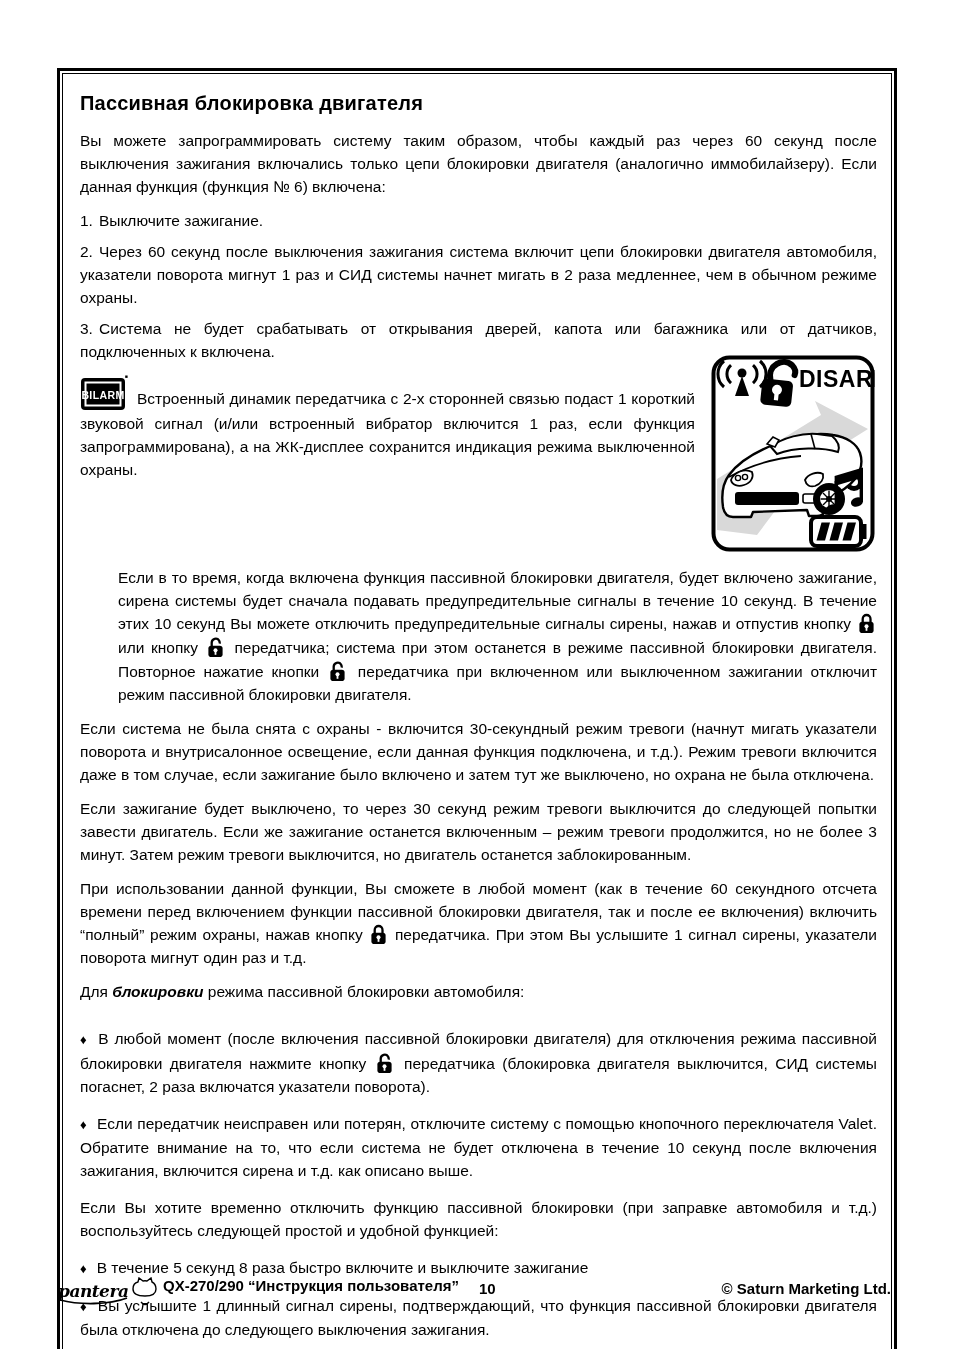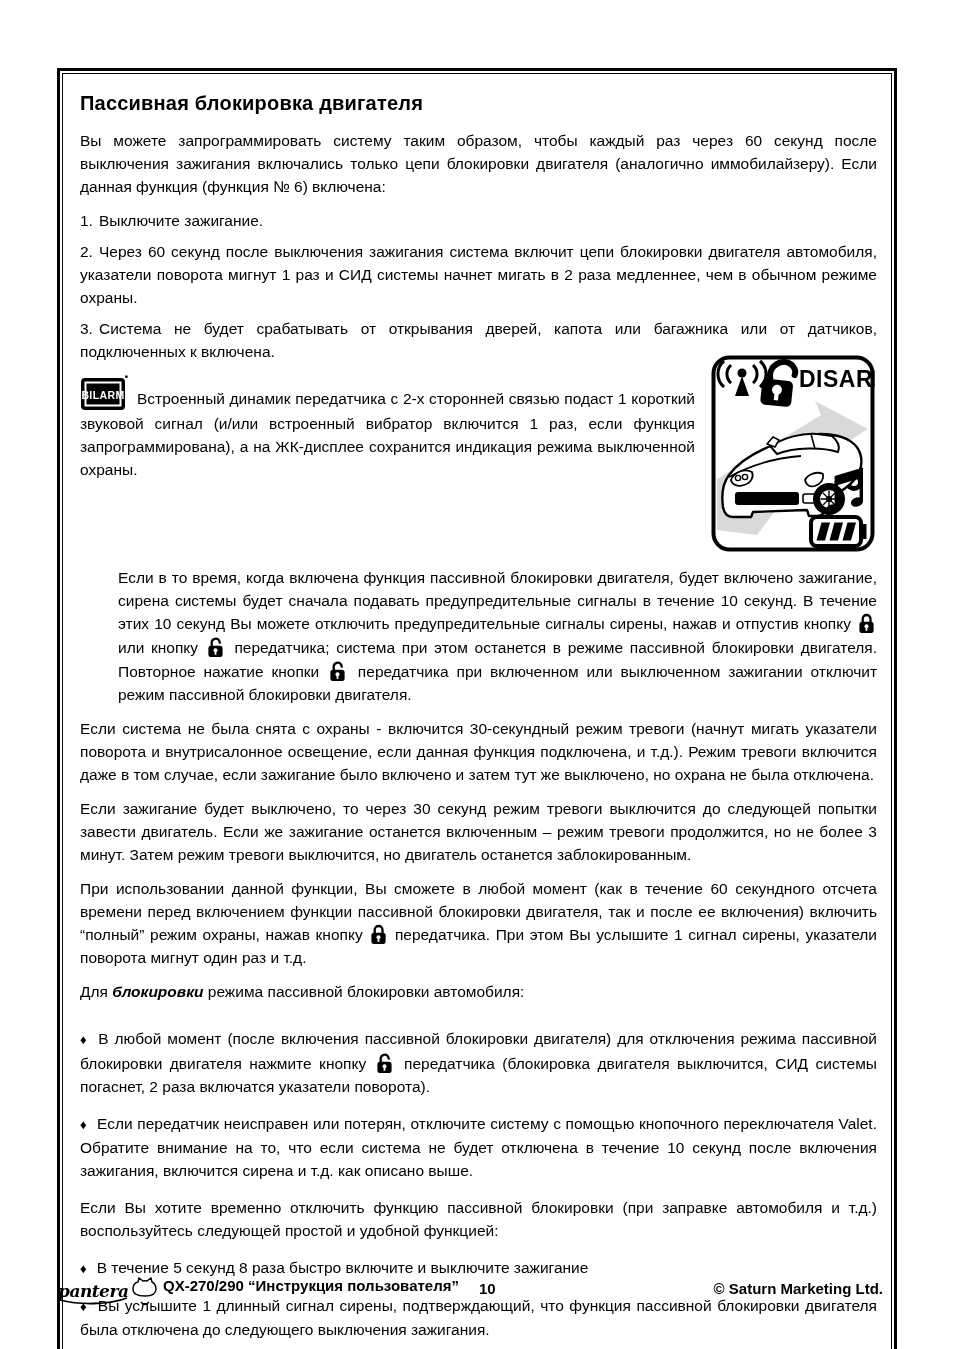--- a/index.html
+++ b/index.html
@@ -31,21 +31,21 @@
     float:right;width:164px;height:197px;margin:-16px 2px 14px 16px;
   }
   .clearfix{clear:both;margin-left:38px;}
   .footer{
     position:absolute;left:57px;top:1277px;width:840px;height:40px;
     font-size:15px;font-weight:bold;
   }
   .footer-left{position:absolute;left:0;top:0;display:flex;align-items:flex-start;}
   .brand-logo{margin-right:6px;}
   .footer-page{position:absolute;left:422px;top:3px;}
-  .footer-copy{position:absolute;right:14px;top:3px;}
+  .footer-copy{position:absolute;right:6px;top:3px;}
 </style>
 </head>
 <body>
 
 <div class="frame">
   <div class="frame-inner">
 
     <div class="doc-title">Пассивная блокировка двигателя</div>
 
     <div class="para">Вы можете запрограммировать систему таким образом, чтобы каждый раз через 60 секунд после выключения зажигания включались только цепи блокировки двигателя (аналогично иммобилайзеру). Если данная функция (функция № 6) включена:</div>

